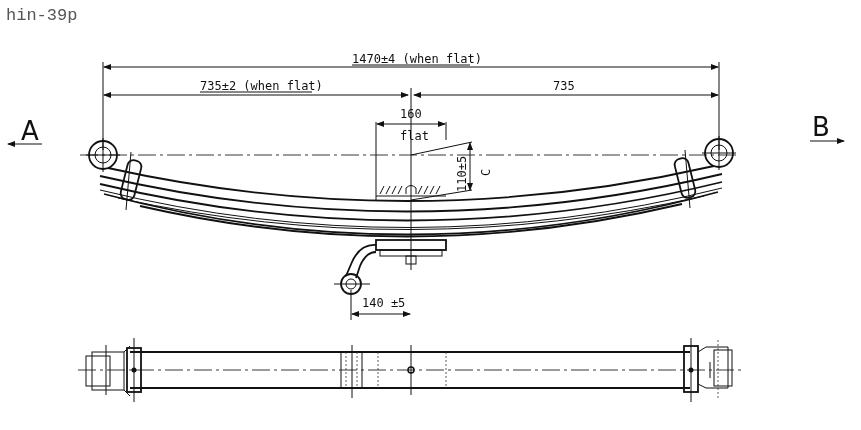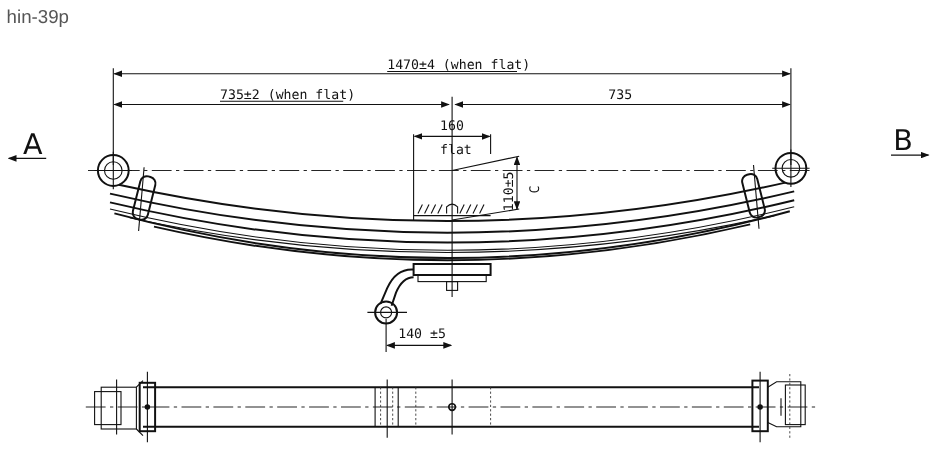--- a/index.html
+++ b/index.html
@@ -1,19 +1,19 @@
 <!DOCTYPE html>
 <html><head>
 <meta charset="utf-8">
 <style>
   html, body { margin: 0; padding: 0; background: #ffffff; }
   body { width: 861px; height: 430px; position: relative; overflow: hidden;
          font-family: "Liberation Sans", sans-serif; }
   .page-label { position: absolute; left: 6px; top: 6px; font-size: 17px; color: #555555;
-                font-family: Liberation Sans, sans-serif; }
+                font-family: Liberation Mono, monospace; }
   svg#drawing { position: absolute; left: 0; top: 0; }
   .dim-text { font-family: "DejaVu Sans Mono", monospace; font-size: 12px; fill: #111; }
   .big-letter { font-family: "DejaVu Sans", sans-serif; font-size: 26px; fill: #111; }
   .ln { stroke: #111; fill: none; stroke-width: 1; }
   .thick { stroke: #111; fill: none; stroke-width: 1.8; }
   .center { stroke: #222; fill: none; stroke-width: 0.9; stroke-dasharray: 18 4 3 4; }
   .dashed { stroke: #333; fill: none; stroke-width: 0.8; stroke-dasharray: 2 2; }
 </style>
 </head>
 <body>

